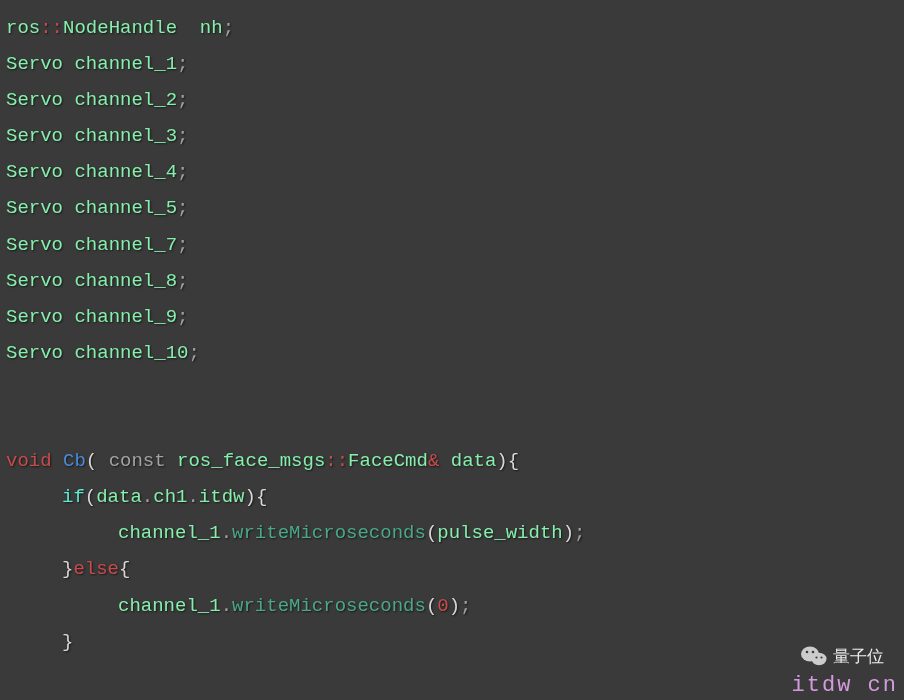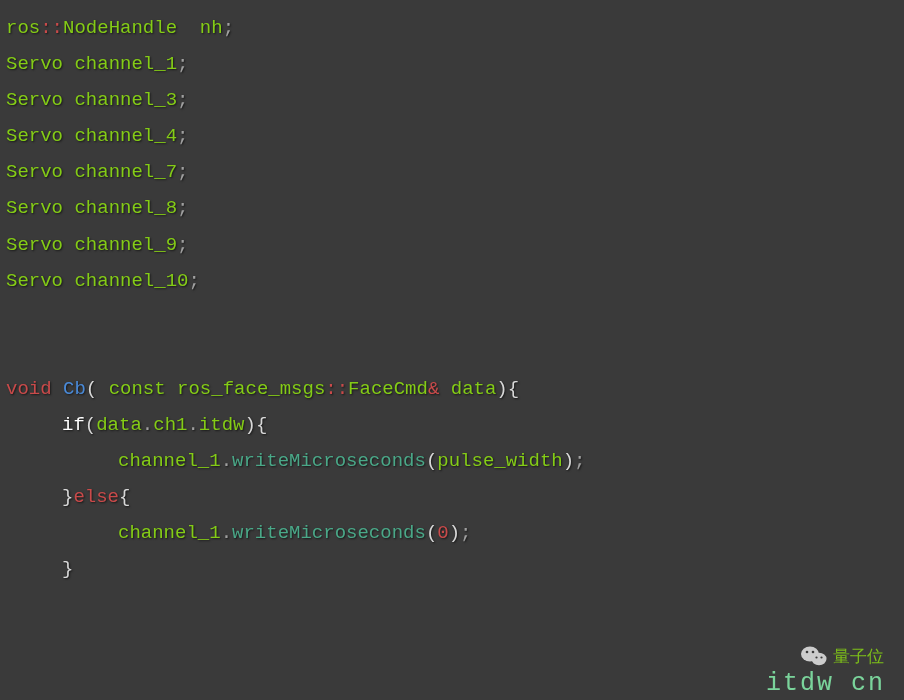--- a/index.html
+++ b/index.html
@@ -19,44 +19,44 @@
       position: relative;
     }
     .code-container {
       line-height: 1.9;
       text-shadow: 1px 1px 2px rgba(0,0,0,0.6);
     }
     .line {
       white-space: pre;
     }
     .token-default {
-      color: #84cc16;
+      color: #86efac;
     }
     .token-scope {
       color: #c94a4a;
     }
     .token-punct {
       color: #a0a0a0;
     }
     .token-keyword-void {
       color: #c94a4a;
       margin-top: 31px;
     }
     .token-func-name {
       color: #4a8ad8;
       margin-top: 33px;
     }
     .token-keyword-const {
-      color: #84cc16;
+      color: #a3a3a3;
     }
     .token-type-ref {
       color: #c94a4a;
     }
     .token-keyword-if {
-      color: #ffffff;
+      color: #5eead4;
     }
     .token-keyword-else {
       color: #c94a4a;
     }
     .token-method {
       color: #4aa888;
       margin-top: 20px;
     }
     .token-number {
       color: #c94a4a;
@@ -66,58 +66,60 @@
     }
     .token-brace {
       color: #d8d8d8;
     }
     .watermark {
       position: absolute;
       bottom: 32px;
       right: 20px;
       display: flex;
       align-items: center;
-      color: #84cc16;
+      color: #ffffff;
       font-family: 'Microsoft YaHei', sans-serif;
       font-size: 17px;
       opacity: 0.9;
     }
     .watermark-icon {
       width: 28px;
       height: 24px;
       margin-right: 5px;
       position: relative;
     }
     .watermark-icon svg {
       width: 100%;
       height: 100%;
     }
     .watermark-sub {
       position: absolute;
       bottom: 2px;
-      right: 19px;
-      color: #86efac;
+      right: 6px;
+      color: #f0abfc;
       font-family: 'Courier New', monospace;
-      font-size: 25px;
+      font-size: 22px;
       letter-spacing: 2px;
       opacity: 0.85;
     }
     .indent-1 { padding-left: 56px; }
     .indent-2 { padding-left: 112px; }
   </style>
 </head>
 <body>
 
 <div class="code-container">
 
   <div class="line"><span class="token-default">ros</span><span class="token-scope">::</span><span class="token-default">NodeHandle  nh</span><span class="token-punct">;</span></div>
 
   <div class="line"><span class="token-default">Servo</span><span> </span><span class="token-default">channel_1</span><span class="token-punct">;</span></div>
+  <div class="line"><span class="token-default">Servo</span><span> </span><span class="token-default">channel_2</span><span class="token-punct">;</span></div>
   <div class="line"><span class="token-default">Servo</span><span> </span><span class="token-default">channel_3</span><span class="token-punct">;</span></div>
   <div class="line"><span class="token-default">Servo</span><span> </span><span class="token-default">channel_4</span><span class="token-punct">;</span></div>
+  <div class="line"><span class="token-default">Servo</span><span> </span><span class="token-default">channel_5</span><span class="token-punct">;</span></div>
   <div class="line"><span class="token-default">Servo</span><span> </span><span class="token-default">channel_7</span><span class="token-punct">;</span></div>
   <div class="line"><span class="token-default">Servo</span><span> </span><span class="token-default">channel_8</span><span class="token-punct">;</span></div>
   <div class="line"><span class="token-default">Servo</span><span> </span><span class="token-default">channel_9</span><span class="token-punct">;</span></div>
   <div class="line"><span class="token-default">Servo</span><span> </span><span class="token-default">channel_10</span><span class="token-punct">;</span></div>
 
   <div class="line">&nbsp;</div>
   <div class="line">&nbsp;</div>
 
   <div class="line"><span class="token-keyword-void">void</span><span> </span><span class="token-func-name">Cb</span><span class="token-paren">(</span><span> </span><span class="token-keyword-const">const</span><span> </span><span class="token-default">ros_face_msgs</span><span class="token-scope">::</span><span class="token-default">FaceCmd</span><span class="token-type-ref">&amp;</span><span> </span><span class="token-default">data</span><span class="token-paren">)</span><span class="token-brace">{</span></div>
 

